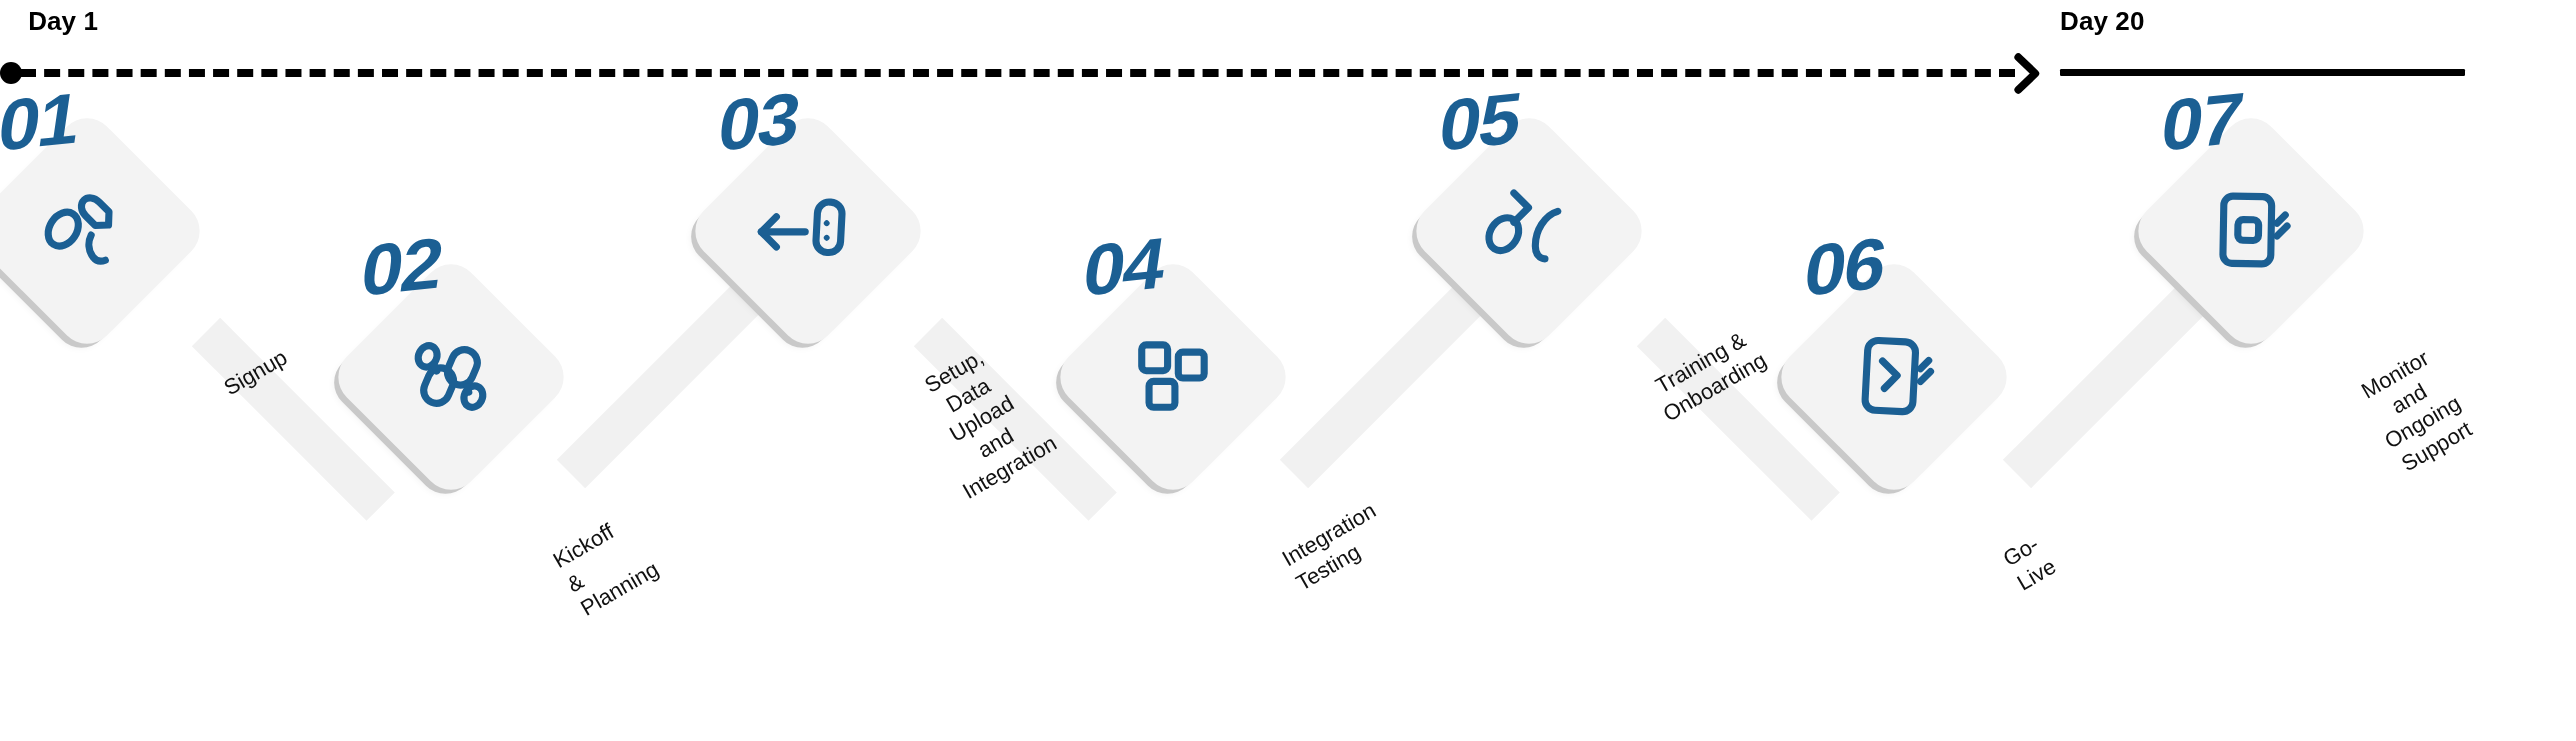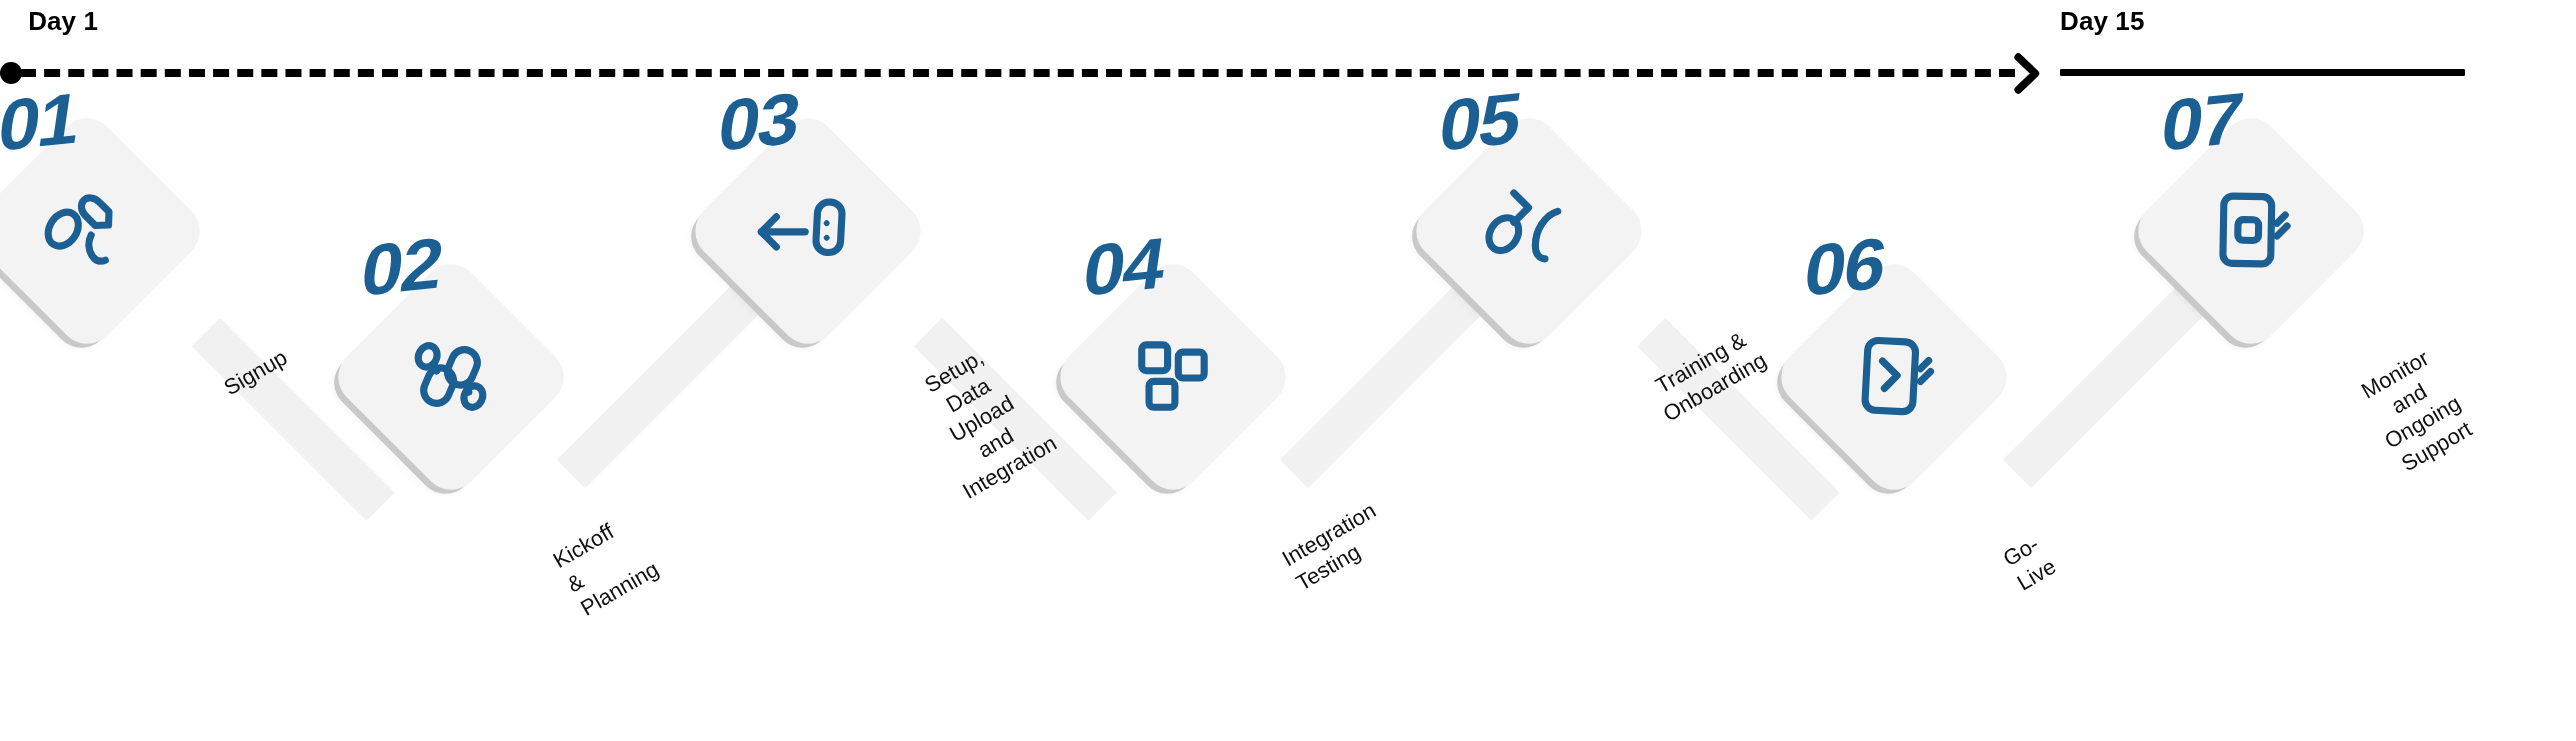--- a/index.html
+++ b/index.html
@@ -146,21 +146,21 @@
   <div id="timeline-dot"></div>
 
   <div id="timeline-dashed"></div>
 
   <div id="timeline-arrow">
     <svg viewBox="0 0 66 66" fill="none" xmlns="http://www.w3.org/2000/svg">
       <path d="M22 8 L48 33 L22 58" stroke="#000000" stroke-width="12" stroke-linecap="round" stroke-linejoin="round"></path>
     </svg>
   </div>
 
-  <div class="day-label" id="day-end-label">Day 15</div>
+  <div class="day-label" id="day-end-label">Day 20</div>
 
   <div id="timeline-solid"></div>
 </div>
 
 <div id="flow">
 
   <div class="connector" style="left:206px; top:221px; width:247px; transform:rotate(45deg);"></div>
   <div class="connector" style="left:571px; top:363px; width:247px; transform:rotate(-45deg);"></div>
   <div class="connector" style="left:928px; top:221px; width:247px; transform:rotate(45deg);"></div>
   <div class="connector" style="left:1294px; top:363px; width:247px; transform:rotate(-45deg);"></div>

